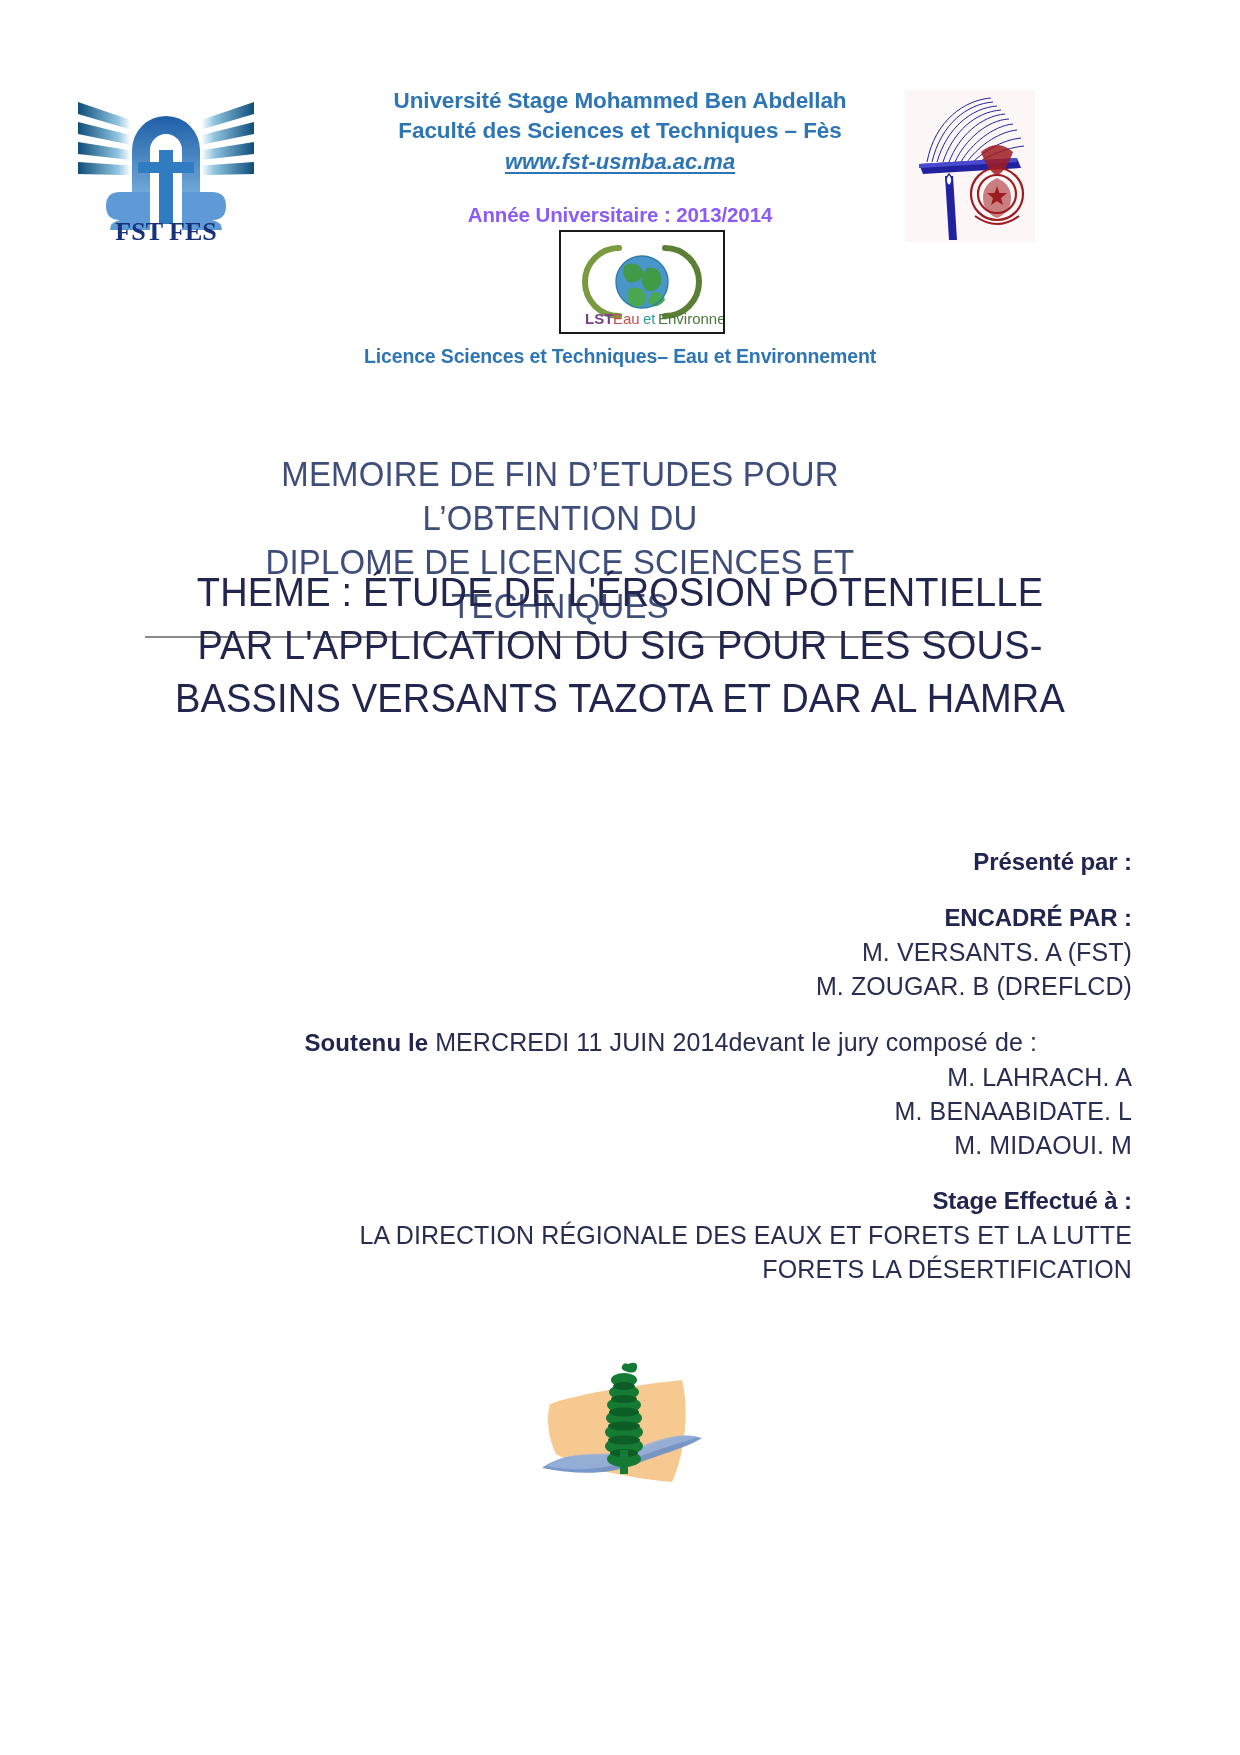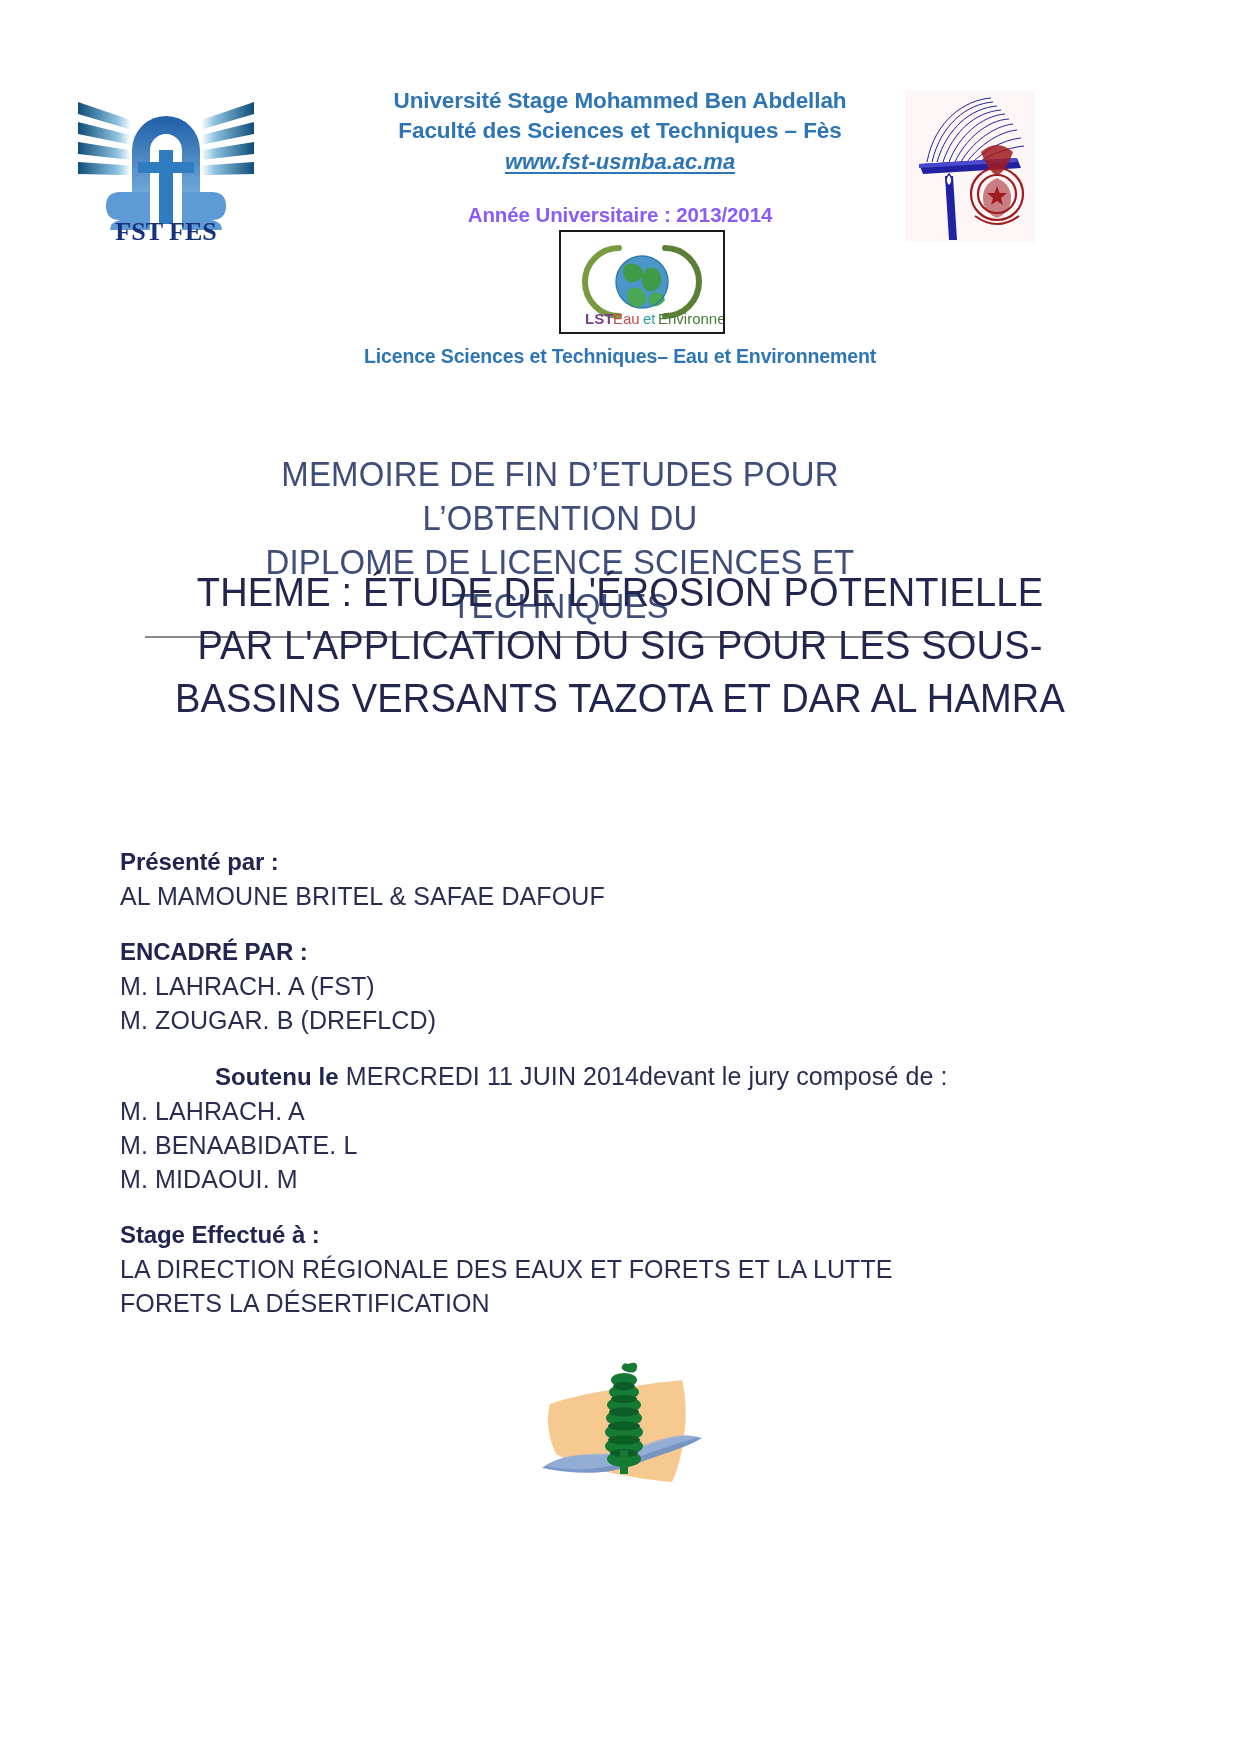--- a/index.html
+++ b/index.html
@@ -148,24 +148,24 @@
     color: #22264e;
     letter-spacing: 0.2px;
     font-weight: 300;
     transform: scaleX(0.95);
     transform-origin: center top;
   }
 
   
   .credits {
     position: absolute;
-    left: 120px;
+    left: 132px;
     top: 845px;
     width: 1000px;
-    text-align: left;
+    text-align: right;
   }
   .c-bold {
     font-weight: bold;
     font-size: 24px;
     line-height: 34px;
     color: #22264e;
     letter-spacing: -0.1px;
   }
   .c-reg {
     font-weight: 300;
@@ -325,26 +325,25 @@
   <div class="memoire-block">
     <div class="memoire-line">MEMOIRE DE FIN D’ETUDES POUR L’OBTENTION DU</div>
     <div class="memoire-line">DIPLOME DE LICENCE SCIENCES ET TECHNIQUES</div>
     <hr class="rule">
   </div>
 
   <div class="theme-title">THEME : ÉTUDE DE L'ÉROSION POTENTIELLE PAR L'APPLICATION DU SIG POUR LES SOUS-BASSINS VERSANTS TAZOTA ET DAR AL HAMRA</div>
 
   <div class="credits">
     <div class="c-bold">Présenté par :</div>
-    <div class="c-reg">AL MAMOUNE BRITEL &amp; SAFAE DAFOUF</div>
 
     <div class="gap-md"></div>
 
     <div class="c-bold">ENCADRÉ PAR :</div>
-    <div class="c-reg">M. LAHRACH. A (FST)</div>
+    <div class="c-reg">M. VERSANTS. A (FST)</div>
     <div class="c-reg">M. ZOUGAR. B (DREFLCD)</div>
 
     <div class="gap-md"></div>
 
     <div class="soutenu"><b>Soutenu le</b><span> MERCREDI 11 JUIN 2014devant le jury composé de :</span></div>
     <div class="c-reg">M. LAHRACH. A</div>
     <div class="c-reg">M. BENAABIDATE. L</div>
     <div class="c-reg">M. MIDAOUI. M</div>
 
     <div class="gap-md"></div>

